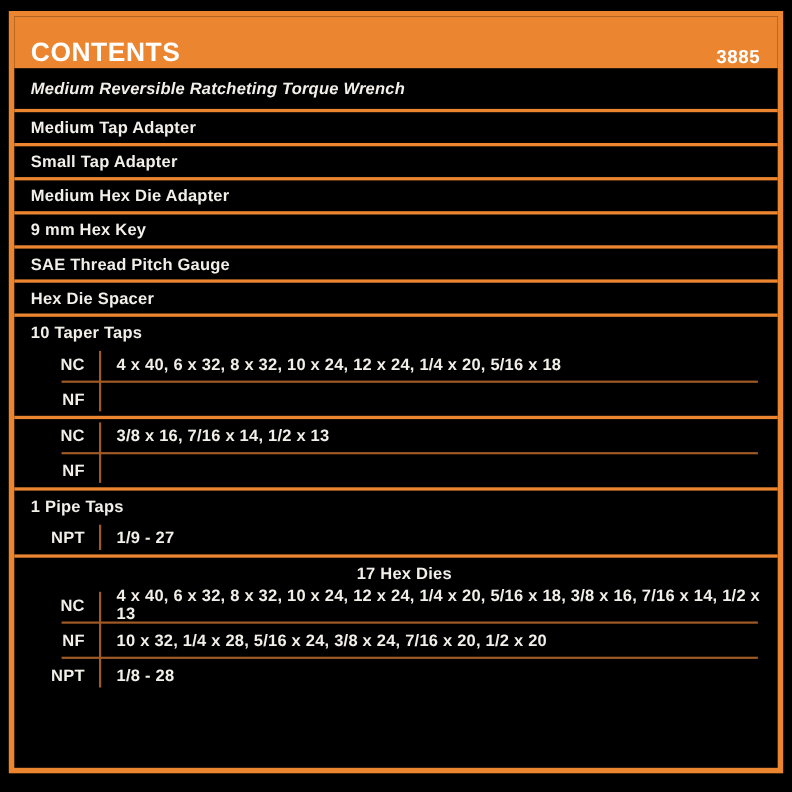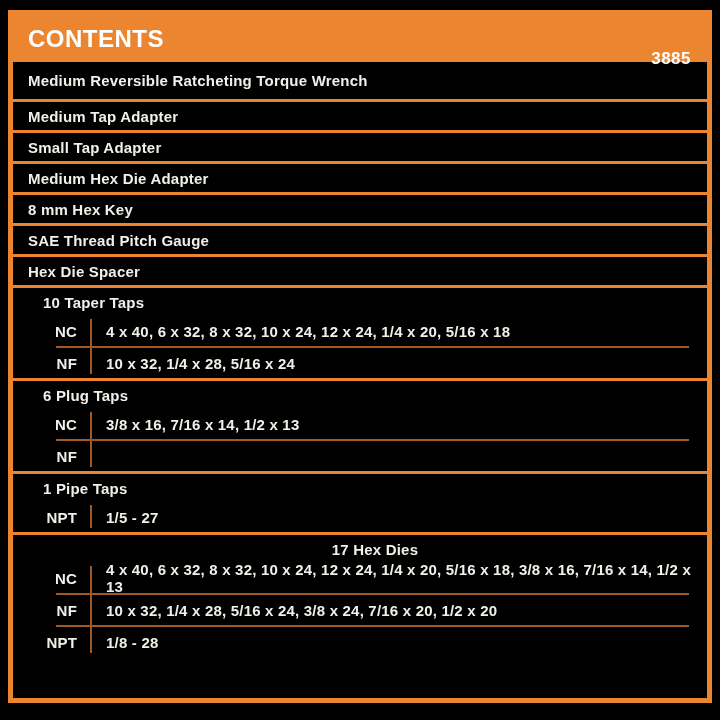--- a/index.html
+++ b/index.html
@@ -18,47 +18,47 @@
   .page{position:relative;width:720px;height:720px;background:var(--bg);}
   .frame{
     position:absolute;left:8px;top:10px;width:704px;height:693px;
     border:5px solid var(--orange);
     background:#000;
     display:flex;flex-direction:column;
   }
   .header-bar{
     background:var(--orange);
     height:47px;flex:0 0 47px;
-    display:flex;align-items:center;justify-content:space-between;
+    display:flex;align-items:flex-end;justify-content:space-between;
     padding:0 16px 0 15px;
   }
   .page-title{
     color:#fff;font-size:24px;font-weight:bold;letter-spacing:0.5px;
   }
   .model-number{
     color:#fff;font-size:17px;font-weight:bold;letter-spacing:0.5px;margin-top:40px;
   }
   .rows{display:flex;flex-direction:column;flex:1 1 auto;}
   .row{
     flex:0 0 31px;height:31px;
     display:flex;align-items:center;
     padding-left:15px;
     border-top:3px solid var(--orange);
     font-size:15px;font-weight:bold;letter-spacing:0.2px;
   }
-  .row:first-child{flex:0 0 37px;height:37px;border-top:none;}
+  .row:first-child{flex:0 0 37px;height:37px;border-top:none;font-style:italic;}
   .section{
     border-top:3px solid var(--orange);
     display:flex;flex-direction:column;
   }
   .section:last-child{flex:1 1 auto;align-items:center;}
   .section-title{
     flex:0 0 28px;height:28px;
     display:flex;align-items:center;
-    padding-left:30px;
+    padding-left:15px;
     font-size:15px;font-weight:bold;letter-spacing:0.2px;
   }
   .subrows{position:relative;display:flex;flex-direction:column;}
   .subrows::before{ 
     content:"";position:absolute;left:77px;top:3px;bottom:4px;width:2px;
     background:var(--dim-orange);
   }
   .subrow{
     flex:0 0 30px;height:30px;
     display:flex;align-items:center;
@@ -95,66 +95,64 @@
   <div class="row">
     <span>Small Tap Adapter</span>
   </div>
 
   <div class="row">
     <span>Medium Hex Die Adapter</span>
   </div>
 
 
   <div class="row">
-    <span>8 mm Hex Key</span>
+    <span>9 mm Hex Key</span>
   </div>
 
   <div class="row">
     <span>SAE Thread Pitch Gauge</span>
   </div>
 
   <div class="row">
     <span>Hex Die Spacer</span>
   </div>
 
   <div class="section">
     <div class="section-title">10 Taper Taps</div>
     <div class="subrows">
   <div class="subrow">
     <span class="sub-label">NC</span>
     <span class="sub-values">4 x 40, 6 x 32, 8 x 32, 10 x 24, 12 x 24, 1/4 x 20, 5/16 x 18</span>
   </div>
 <div class="subsep"></div>
   <div class="subrow">
     <span class="sub-label">NF</span>
-    <span class="sub-values">10 x 32, 1/4 x 28, 5/16 x 24</span>
   </div>
 </div>
   </div>
 
   <div class="section">
-    <div class="section-title">6 Plug Taps</div>
     <div class="subrows">
   <div class="subrow">
     <span class="sub-label">NC</span>
     <span class="sub-values">3/8 x 16, 7/16 x 14, 1/2 x 13</span>
   </div>
 <div class="subsep"></div>
   <div class="subrow">
     <span class="sub-label">NF</span>
   </div>
 </div>
   </div>
 
   <div class="section">
     <div class="section-title">1 Pipe Taps</div>
     <div class="subrows">
   <div class="subrow">
     <span class="sub-label">NPT</span>
-    <span class="sub-values">1/5 - 27</span>
+    <span class="sub-values">1/9 - 27</span>
   </div>
 </div>
   </div>
 
   <div class="section">
     <div class="section-title">17 Hex Dies</div>
     <div class="subrows">
   <div class="subrow">
     <span class="sub-label">NC</span>
     <span class="sub-values">4 x 40, 6 x 32, 8 x 32, 10 x 24, 12 x 24, 1/4 x 20, 5/16 x 18, 3/8 x 16, 7/16 x 14, 1/2 x 13</span>

